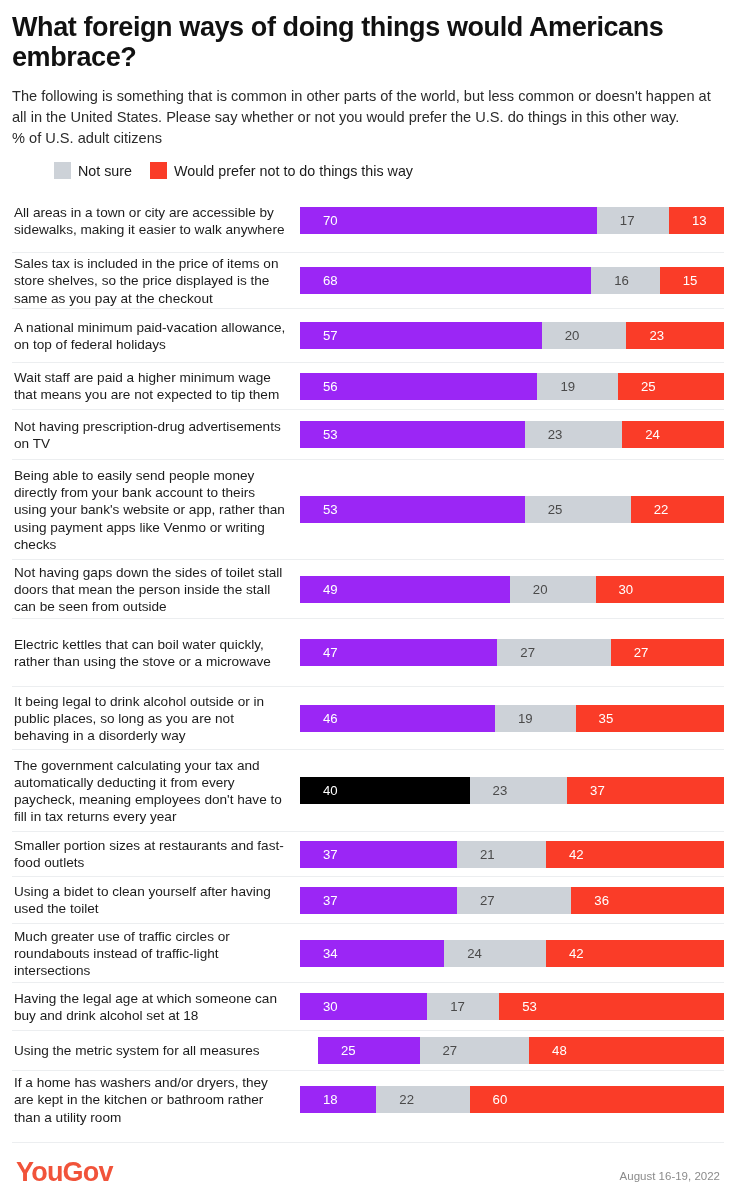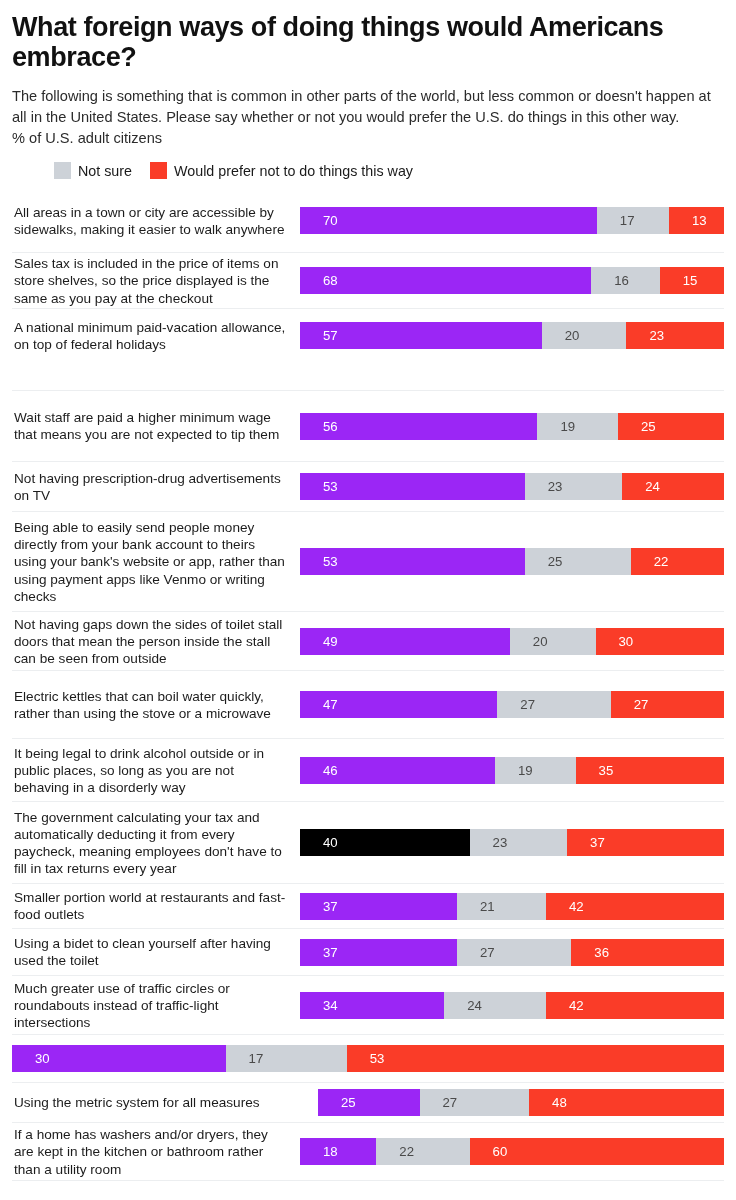--- a/index.html
+++ b/index.html
@@ -197,21 +197,21 @@
             </div>
             <div class="seg seg-notsure" style="background: rgb(205, 210, 216); width: 20%;">
               <span>20</span>
             </div>
             <div class="seg seg-not" style="background: rgb(250, 60, 40); width: 23%;">
               <span>23</span>
             </div>
           </div>
         </div>
       </div>
-      <div class="row" style="height: 71px; margin-top: 28px;">
+      <div class="row" style="height: 47px;">
         <div class="row-label">Wait staff are paid a higher minimum wage that means you are not expected to tip them</div>
         <div class="row-bars">
           <div class="barwrap">
             <div class="seg seg-prefer" style="background: rgb(155, 38, 245); width: 56%;">
               <span>56</span>
             </div>
             <div class="seg seg-notsure" style="background: rgb(205, 210, 216); width: 19%;">
               <span>19</span>
             </div>
             <div class="seg seg-not" style="background: rgb(250, 60, 40); width: 25%;">
@@ -310,21 +310,21 @@
             <div class="seg seg-notsure" style="background: rgb(205, 210, 216); width: 23%;">
               <span>23</span>
             </div>
             <div class="seg seg-not" style="background: rgb(250, 60, 40); width: 37%;">
               <span>37</span>
             </div>
           </div>
         </div>
       </div>
       <div class="row" style="height: 45px;">
-        <div class="row-label">Smaller portion world at restaurants and fast-food outlets</div>
+        <div class="row-label">Smaller portion sizes at restaurants and fast-food outlets</div>
         <div class="row-bars">
           <div class="barwrap">
             <div class="seg seg-prefer" style="background: rgb(155, 38, 245); width: 37%;">
               <span>37</span>
             </div>
             <div class="seg seg-notsure" style="background: rgb(205, 210, 216); width: 21%;">
               <span>21</span>
             </div>
             <div class="seg seg-not" style="background: rgb(250, 60, 40); width: 42%;">
               <span>42</span>
@@ -358,20 +358,21 @@
             <div class="seg seg-notsure" style="background: rgb(205, 210, 216); width: 24%;">
               <span>24</span>
             </div>
             <div class="seg seg-not" style="background: rgb(250, 60, 40); width: 42%;">
               <span>42</span>
             </div>
           </div>
         </div>
       </div>
       <div class="row" style="height: 48px;">
+        <div class="row-label">Having the legal age at which someone can buy and drink alcohol set at 18</div>
         <div class="row-bars">
           <div class="barwrap">
             <div class="seg seg-prefer" style="background: rgb(155, 38, 245); width: 30%;">
               <span>30</span>
             </div>
             <div class="seg seg-notsure" style="background: rgb(205, 210, 216); width: 17%;">
               <span>17</span>
             </div>
             <div class="seg seg-not" style="background: rgb(250, 60, 40); width: 53%;">
               <span>53</span>

